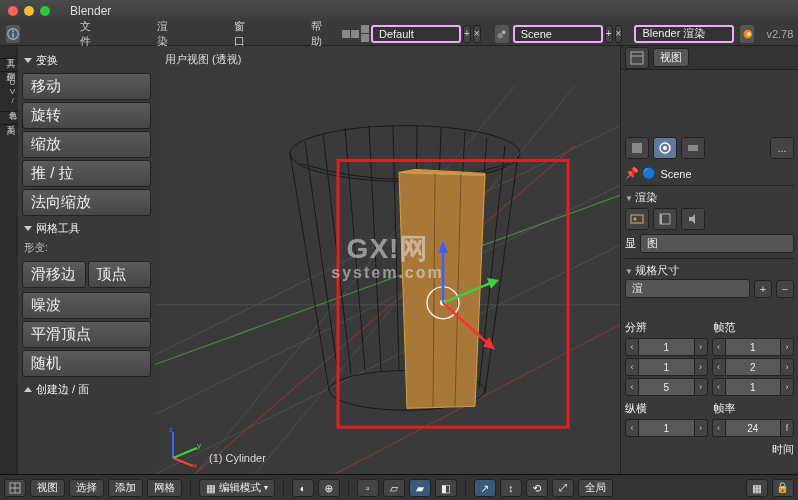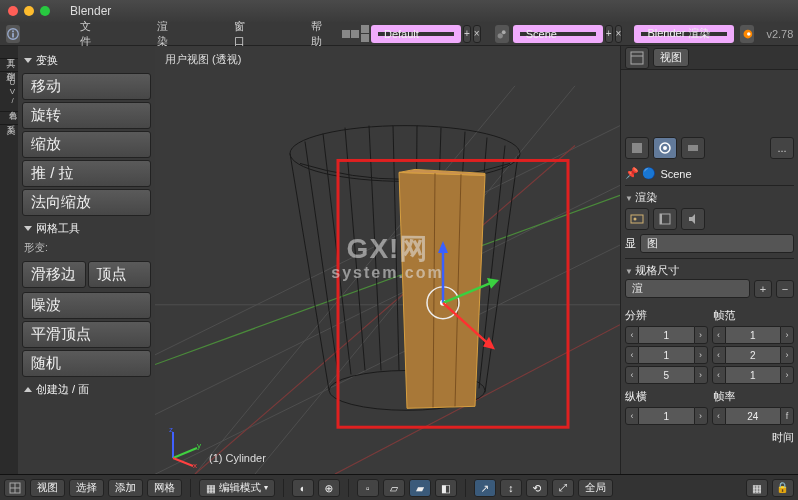--- a/index.html
+++ b/index.html
@@ -15,21 +15,21 @@
 .title { color: #ddd; font-size: 12px; margin-left: 6px; }
 
 
 .menubar { height: 24px; background: #393939; border-bottom: 1px solid #222; display: flex; align-items: center; padding: 0 4px; gap: 2px; }
 .mb-icon { width: 18px; height: 18px; background: #555; border-radius: 3px; display: flex; align-items: center; justify-content: center; margin: 0 2px; }
 .mb-icon svg { width: 12px; height: 12px; }
 .mb-item { padding: 3px 8px; color: #ccc; cursor: default; margin-left: 48px; }
 .mb-sep { width: 1px; height: 18px; background: #222; margin: 0 4px; }
 .mb-grid { display: flex; gap: 1px; }
 .mb-grid span { width: 8px; height: 8px; background: #888; }
-.mb-dd { height: 18px; background: #333; border: 7px solid #f0abfc; border-radius: 3px; padding: 0 6px; display: flex; align-items: center; gap: 4px; min-width: 90px; color: #eee; }
+.mb-dd { height: 18px; background: #333; border: 2px solid #f0abfc; border-radius: 3px; padding: 0 6px; display: flex; align-items: center; gap: 4px; min-width: 90px; color: #eee; }
 .mb-btn { width: 16px; height: 18px; background: #444; border: 1px solid #222; border-radius: 3px; display: flex; align-items: center; justify-content: center; color: #ccc; font-size: 10px; }
 .mb-version { color: #aaa; margin-left: 8px; }
 .mb-spacer { flex: 1; }
 
 
 .mainrow { display: flex; height: calc(100% - 22px - 24px - 26px); }
 
 
 .leftpanel { width: 155px; background: rgba(57,57,57,.95); display: flex; }
 .lefttabs { width: 18px; background: #2b2b2b; display: flex; flex-direction: column; }
@@ -317,21 +317,21 @@
         </div>
       </div>
 
       <div class="rp-section">
         <div class="rp-label rp-collapse">规格尺寸</div>
         <div class="rp-row">
           <div class="rp-mini" style="flex:1">渲</div>
           <div class="rp-iconbtn" style="width:18px;height:18px">+</div>
           <div class="rp-iconbtn" style="width:18px;height:18px">−</div>
         </div>
-        <div class="rp-row" style="gap:8px;margin-top:8px">
+        <div class="rp-row" style="gap:8px;margin-top:20px">
           <span class="rp-label" style="flex:1">分辨</span>
           <span class="rp-label" style="flex:1">帧范</span>
         </div>
         <div style="display:flex;gap:4px">
           <div style="flex:1">
             <div class="spin">
                 <div class="sbtn l">‹</div>
                 <div class="sval">1</div>
                 <div class="sbtn r">›</div>
               </div>

